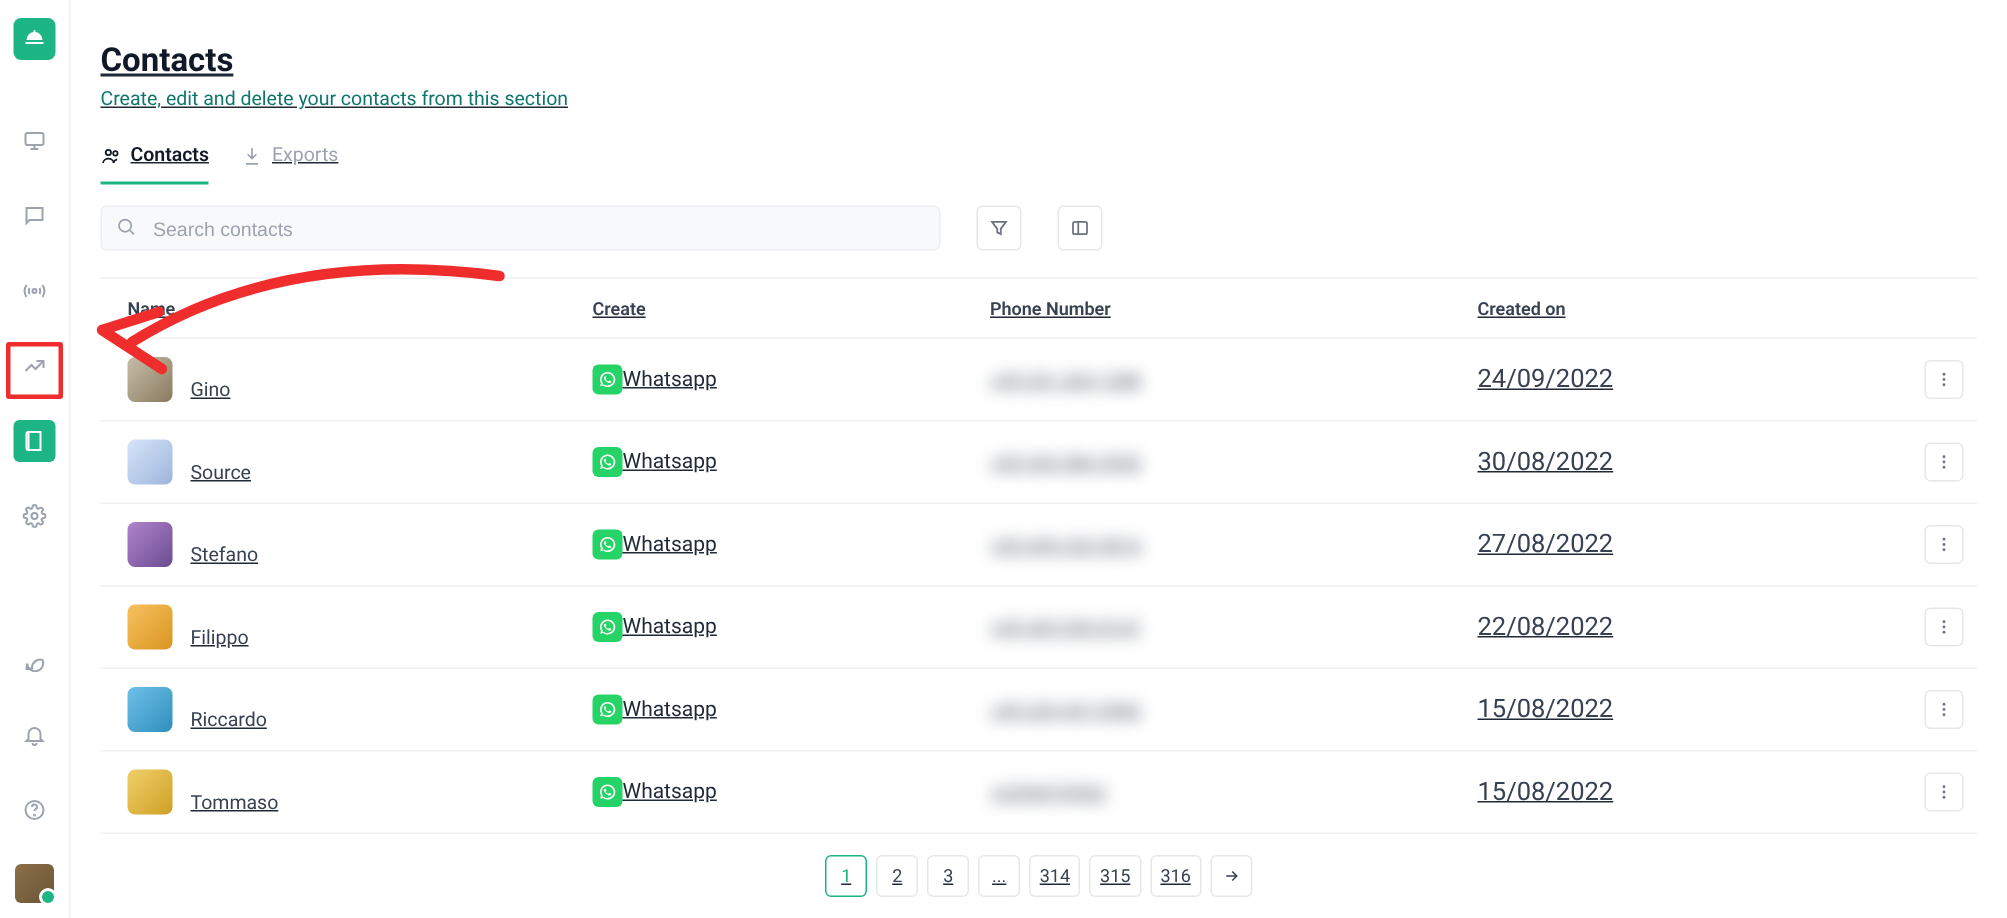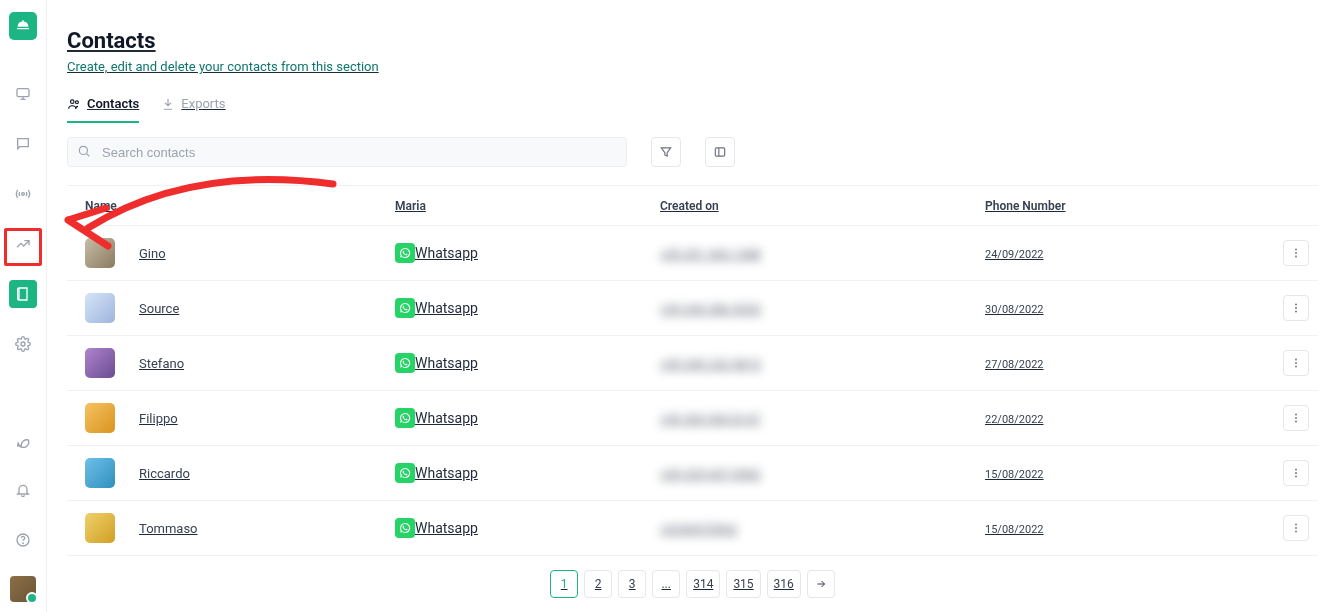--- a/index.html
+++ b/index.html
@@ -166,21 +166,21 @@
     border-bottom: 1px solid #eef0f3;
   }
   .thead {
     height: 40px;
     font-size: 12px;
     font-weight: 600;
     color: #374151;
   }
   .trow { height: 55px; }
   .thead > div, .trow > div { padding-left: 18px; }
-  .name-cell { display: flex; align-items: center; gap: 24px; }
+  .name-cell { display: flex; align-items: flex-end; gap: 12px; }
   .avatar {
     width: 30px; height: 30px;
     border-radius: 5px;
     background: linear-gradient(135deg,#a9b7c9,#6f8399);
     flex-shrink: 0;
   }
   .avatar.c0 { background: linear-gradient(135deg,#c7bda8,#8a7b5f); }
   .avatar.c1 { background: linear-gradient(135deg,#d6e4f9,#9db5dc); }
   .avatar.c2 { background: linear-gradient(135deg,#b084cc,#6a4c93); }
   .avatar.c3 { background: linear-gradient(135deg,#f7c161,#d9951f); }
@@ -193,21 +193,21 @@
     background: #25d366;
     border-radius: 4px;
     display: flex; align-items: center; justify-content: center;
     color: #fff;
   }
   .phone-blur {
     filter: blur(5px);
     color: #6b7280;
     font-size: 12.5px;
   }
-  .created-text { font-size: 11px; color: #374151; }
+  .created-text { font-size: 17px; color: #374151; }
   .actions-cell { display: flex; justify-content: flex-end; padding-right: 18px !important; padding-left: 0 !important; }
   .dots-btn {
     width: 26px; height: 26px;
     border: 1px solid #e5e7eb;
     border-radius: 4px;
     background: #fff;
     display: flex; align-items: center; justify-content: center;
     cursor: pointer;
     color: #6b7280;
   }
@@ -358,23 +358,23 @@
       <svg width="14" height="14" viewBox="0 0 24 24" fill="none" stroke="currentColor" stroke-width="2">
           <rect x="4" y="5" width="16" height="14" rx="2"></rect>
           <path d="M10 5v14"></path>
         </svg>
     </div>
   </div>
 
   <div class="table">
     <div class="thead">
       <div>Name</div>
-      <div>Maria</div>
+      <div>Create</div>
+      <div>Phone Number</div>
       <div>Created on</div>
-      <div>Phone Number</div>
       <div></div>
     </div>
     <div id="rows-host">
         <div class="trow">
     <div class="name-cell">
       <div class="avatar c0"></div>
       <span class="name-text">Gino</span>
     </div>
     <div class="source-cell">
       <div class="wa-badge">

